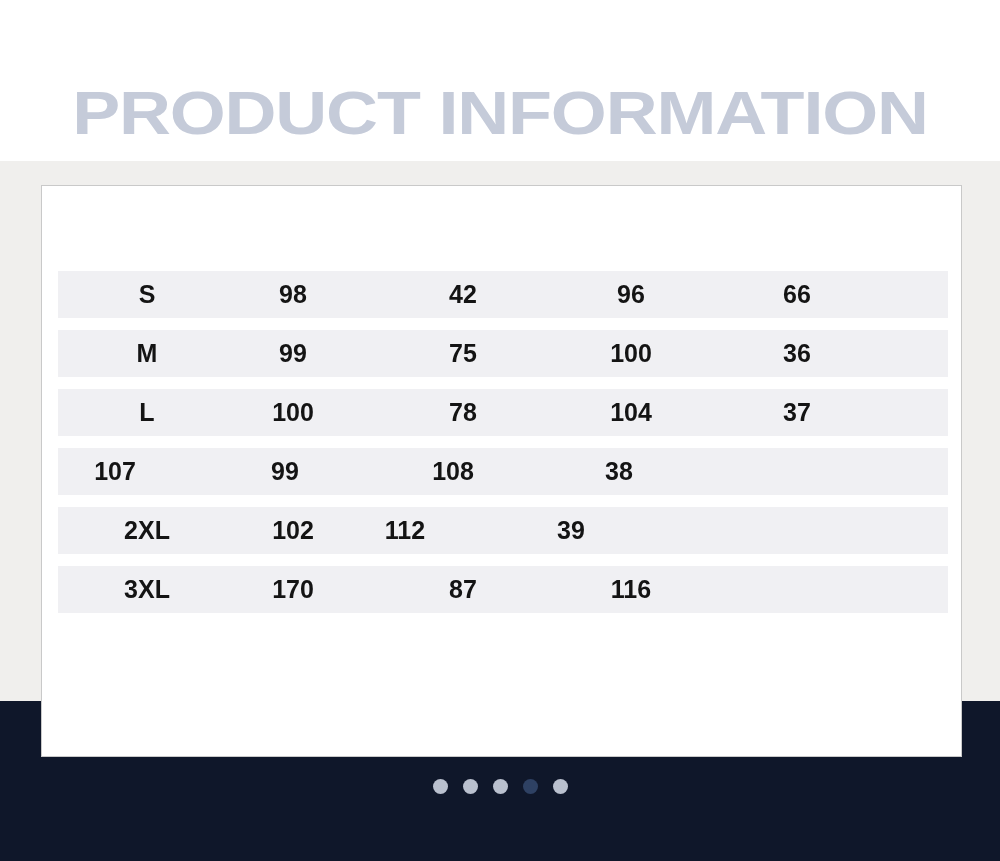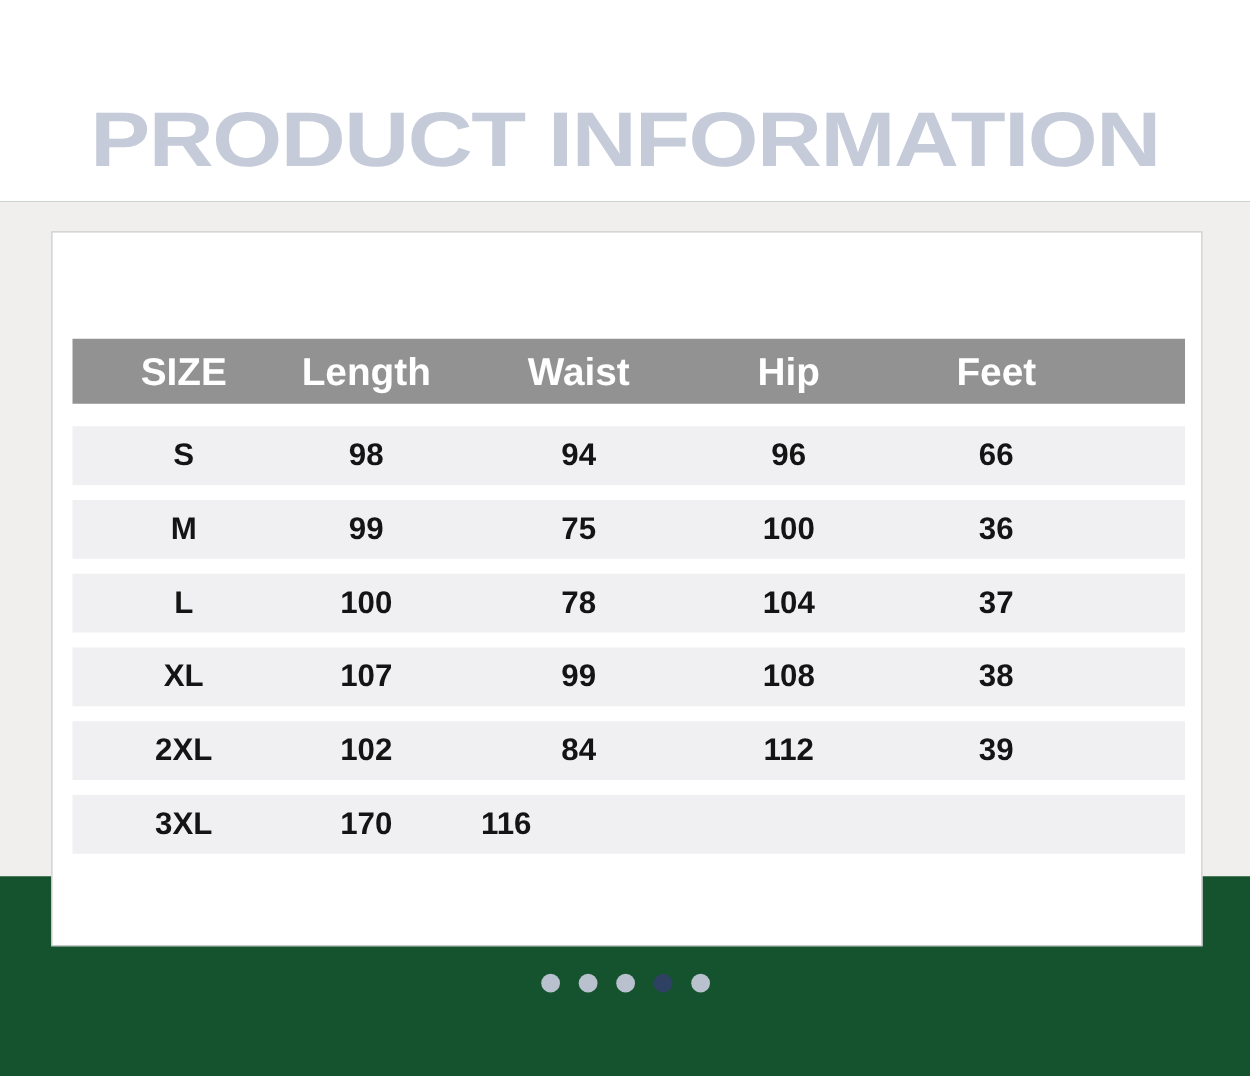--- a/index.html
+++ b/index.html
@@ -12,21 +12,21 @@
     background: #ffffff;
     font-family: "Liberation Sans", sans-serif;
     overflow: hidden;
     position: relative;
   }
 
   
   .page {
     position: absolute;
     inset: 0;
-    background: #14532d;
+    background: #0f172a;
   }
 
   
   .backdrop-band {
     position: absolute;
     left: 0;
     top: 161px;
     width: 1000px;
     height: 540px;
     background: #f0efed;
@@ -156,33 +156,25 @@
 
   <div class="backdrop-band"></div>
   <div class="title-strip"></div>
 
   <div class="product-title">PRODUCT INFORMATION</div>
 
   <div class="card">
 
     <div class="size-table">
 
-      <div class="table-row header-row">
-        <div class="cell col-0">SIZE</div>
-        <div class="cell col-1">Length</div>
-        <div class="cell col-2">Waist</div>
-        <div class="cell col-3">Hip</div>
-        <div class="cell col-4">Feet</div>
-        <div class="cell col-5"></div>
-      </div>
 
       <div class="table-row data-row">
         <div class="cell col-0">S</div>
         <div class="cell col-1">98</div>
-        <div class="cell col-2">94</div>
+        <div class="cell col-2">42</div>
         <div class="cell col-3">96</div>
         <div class="cell col-4">66</div>
         <div class="cell col-5"></div>
       </div>
 
       <div class="table-row data-row">
         <div class="cell col-0">M</div>
         <div class="cell col-1">99</div>
         <div class="cell col-2">75</div>
         <div class="cell col-3">100</div>
@@ -193,40 +185,39 @@
       <div class="table-row data-row">
         <div class="cell col-0">L</div>
         <div class="cell col-1">100</div>
         <div class="cell col-2">78</div>
         <div class="cell col-3">104</div>
         <div class="cell col-4">37</div>
         <div class="cell col-5"></div>
       </div>
 
       <div class="table-row data-row">
-        <div class="cell col-0">XL</div>
         <div class="cell col-1">107</div>
         <div class="cell col-2">99</div>
         <div class="cell col-3">108</div>
         <div class="cell col-4">38</div>
         <div class="cell col-5"></div>
       </div>
 
       <div class="table-row data-row">
         <div class="cell col-0">2XL</div>
         <div class="cell col-1">102</div>
-        <div class="cell col-2">84</div>
         <div class="cell col-3">112</div>
         <div class="cell col-4">39</div>
         <div class="cell col-5"></div>
       </div>
 
       <div class="table-row data-row">
         <div class="cell col-0">3XL</div>
         <div class="cell col-1">170</div>
+        <div class="cell col-2">87</div>
         <div class="cell col-3">116</div>
         <div class="cell col-5"></div>
       </div>
 
     </div>
   </div>
 
   <div class="pagination">
     <div class="dot"></div>
     <div class="dot"></div>

